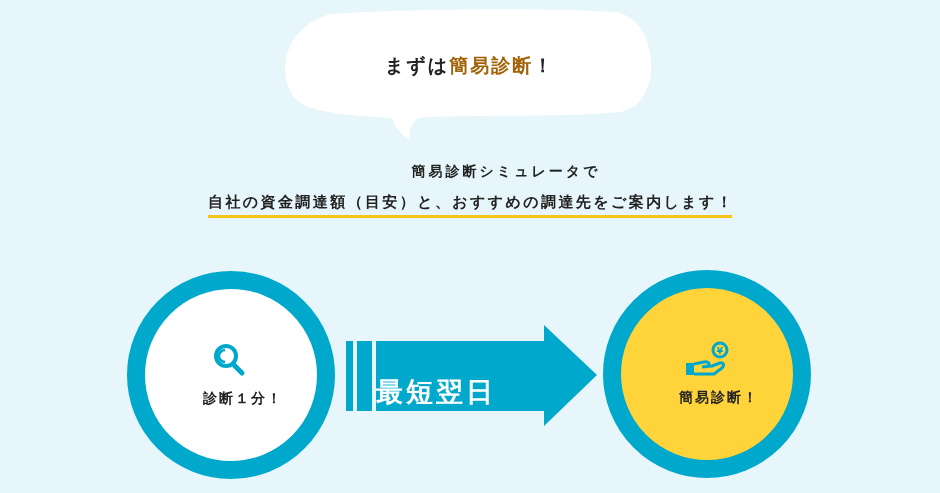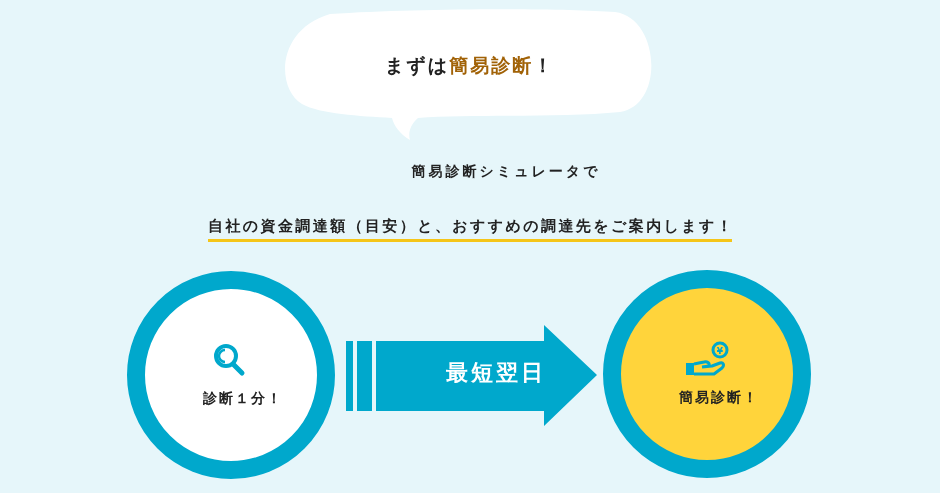--- a/index.html
+++ b/index.html
@@ -15,39 +15,39 @@
     position: absolute; left: 284px; top: 53px; width: 371px;
     text-align: center; font-size: 19px; font-weight: bold; letter-spacing: 2px;
     color: #222;
   }
   .bubble-text .accent { color: #a16207; }
   .intro-line1 {
     position: absolute; left: 0; width: 940px; top: 163px;
     text-align: center; font-size: 14px; font-weight: bold; letter-spacing: 3px; padding-left: 36px;
   }
   .intro-line2-wrap {
-    position: absolute; left: 208px; width: 524px; top: 216px; text-align: center;
+    position: absolute; left: 208px; width: 524px; top: 192px; text-align: center;
   }
   .intro-line2 {
     font-size: 15px; font-weight: bold; letter-spacing: 2.4px; white-space: nowrap;
     display: inline-block; padding-bottom: 3px; border-bottom: 3px solid #f5c518;
     width: 524px;
   }
   .circle {
     position: absolute; width: 172px; height: 172px; border-radius: 50%;
     border: 18px solid #00a8cc;
     display: flex; flex-direction: column; align-items: center; justify-content: center;
   }
   .circle-left { left: 127px; top: 271px; background: #ffffff; }
   .circle-right { left: 603px; top: 270px; background: #ffd43b; }
   .circle-label { font-size: 14px; font-weight: bold; letter-spacing: 2px; margin-top: 6px; color: #222; padding-left: 24px; }
   .arrow-svg { position: absolute; left: 340px; top: 320px; }
   .arrow-text {
-    position: absolute; left: 376px; top: 358px; width: 170px; text-align: right;
-    color: #ffffff; font-size: 22px; font-weight: bold; letter-spacing: 3px;
+    position: absolute; left: 376px; top: 374px; width: 170px; text-align: left;
+    color: #ffffff; font-size: 27px; font-weight: bold; letter-spacing: 3px;
   }
 </style>
 </head>
 <body>
 
 <svg class="bubble-svg" viewBox="0 0 940 493">
   <path d="M330,14 C420,8 560,8 615,12 C660,18 665,105 620,112 C560,118 470,114 418,118 C410,125 408,133 410,140 C400,134 394,126 392,118 C360,116 320,114 302,104 C276,88 276,30 330,14 Z" fill="#ffffff"></path>
 </svg>
 
 <div class="bubble-text">

